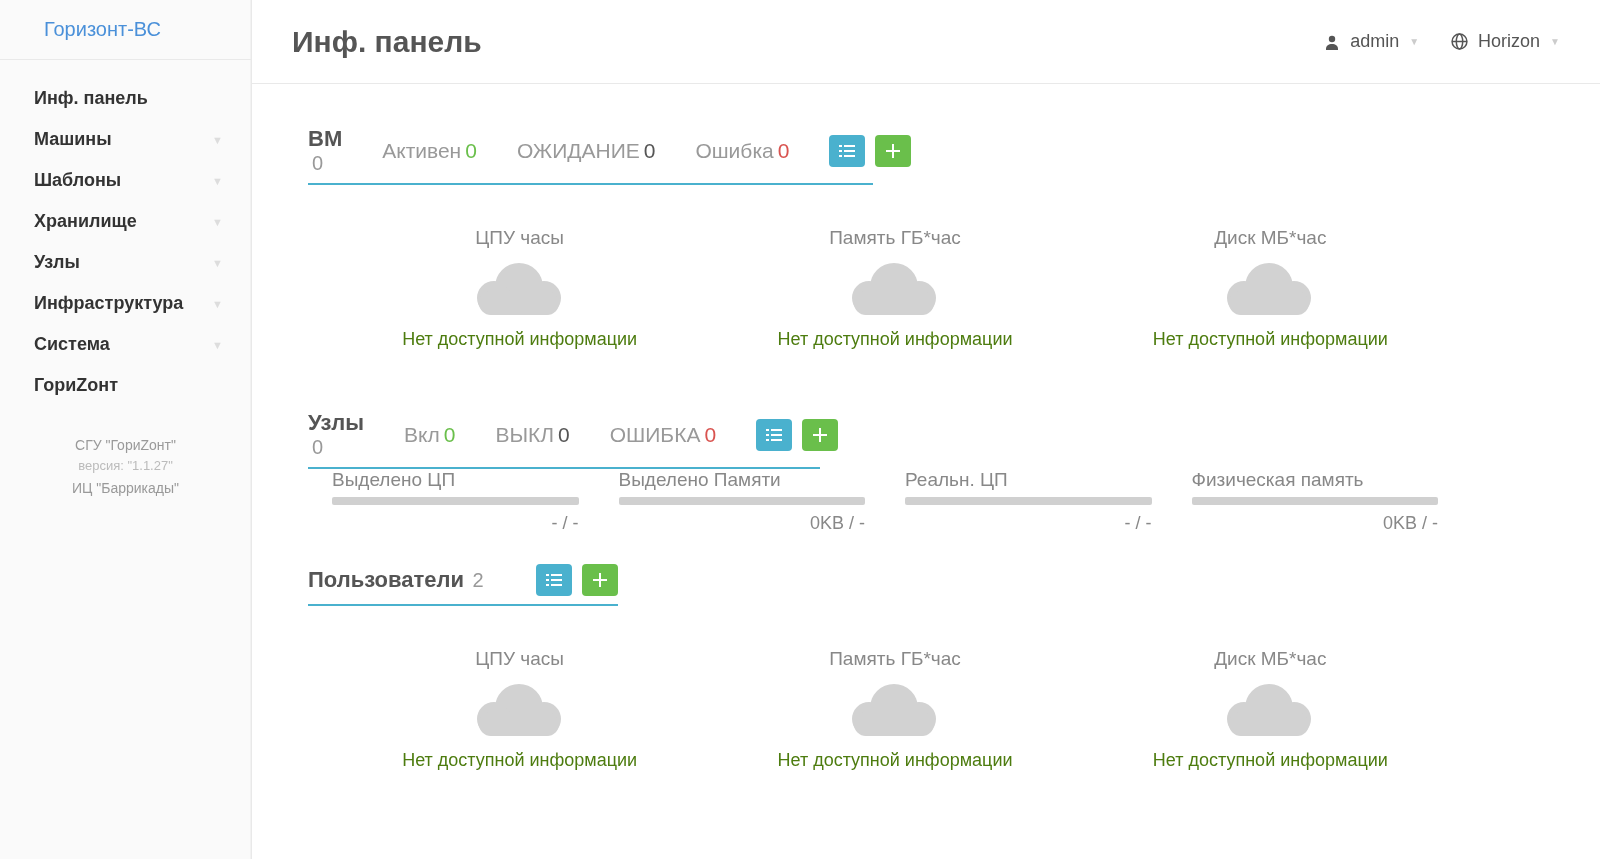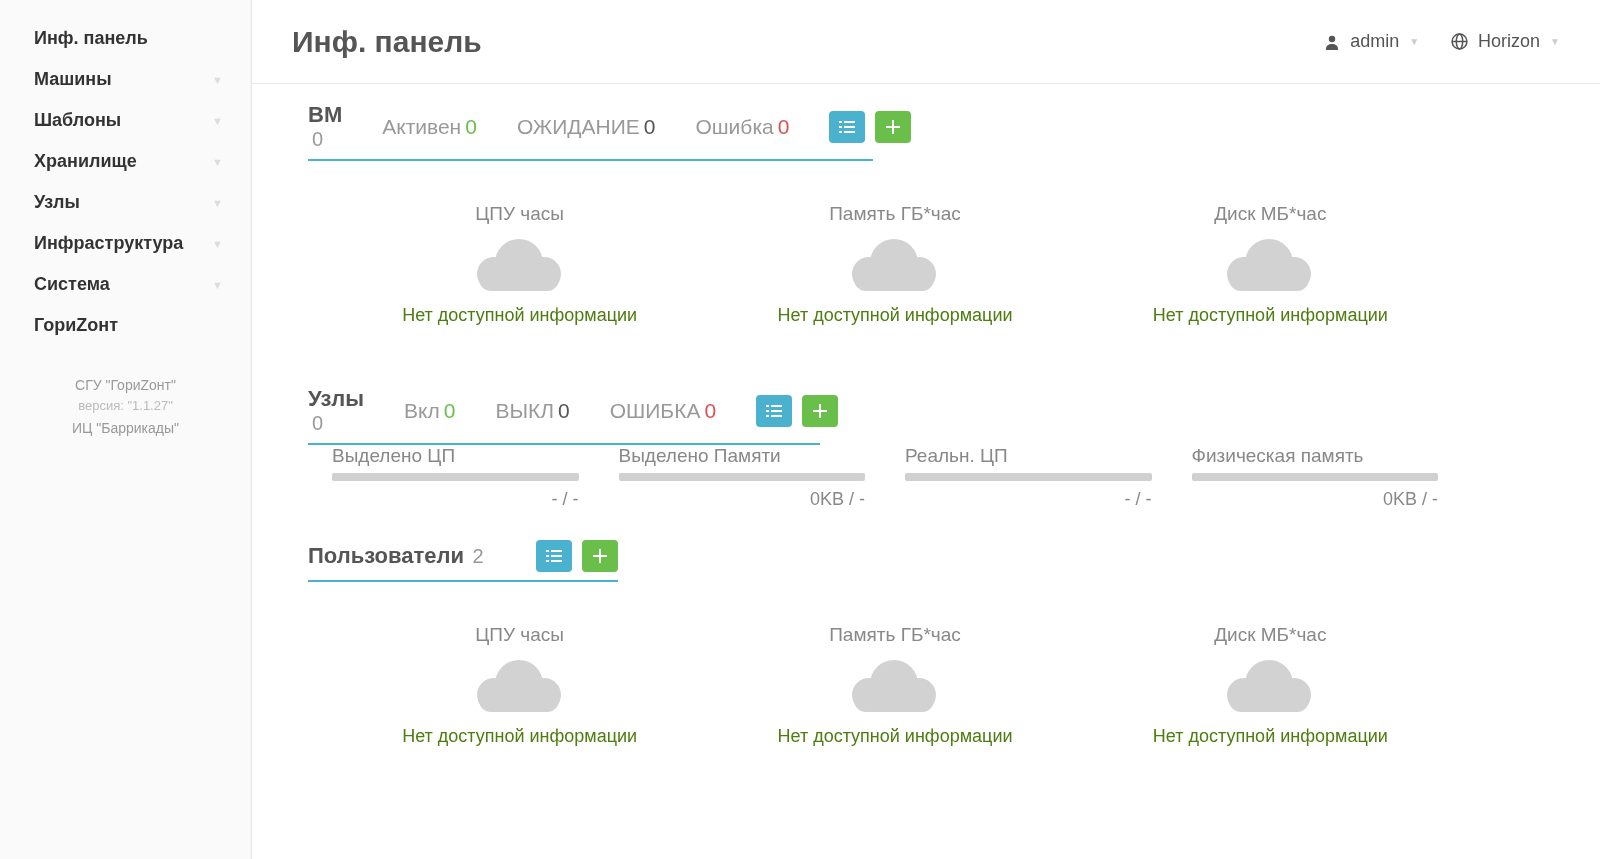--- a/index.html
+++ b/index.html
@@ -66,20 +66,21 @@
 
 .content { padding: 18px 40px 20px 56px; overflow: auto; flex: 1; }
 
 
 .section { margin-bottom: 30px; }
 .sec-head {
   display: flex;
   align-items: center;
   gap: 40px;
   padding-bottom: 8px;
+  margin-top: 24px;
 }
 .sec-head.vm { width: 565px; border-bottom: 2px solid #4ab1ce; }
 .sec-head.nodes { width: 512px; border-bottom: 2px solid #4ab1ce; }
 .sec-head.users { width: 310px; border-bottom: 2px solid #4ab1ce; }
 .sec-title { font-size: 22px; font-weight: 700; color: #555; }
 .sec-count { font-size: 20px; color: #999; font-weight: 400; margin-left: 4px;}
 .stat { font-size: 21px; color: #999; white-space: nowrap; text-align: center;}
 .stat .green { color: #6abf4b; margin-left:4px; }
 .stat .dark { color: #555; margin-left:4px;}
 .stat .red { color: #d9534f; margin-left:4px;}
@@ -139,20 +140,21 @@
 
 .icon { display:inline-block; }
 svg { display:block; }
 </style>
 </head>
 <body>
 
 <div class="app">
 
   <div class="sidebar">
+    <div class="logo">Горизонт-ВС</div>
     <div class="nav">
       <div class="nav-item">
         <span>Инф. панель</span>
       </div>
       <div class="nav-item">
         <span>Машины</span>
         <span class="chev">▼</span>
       </div>
       <div class="nav-item">
         <span>Шаблоны</span>

